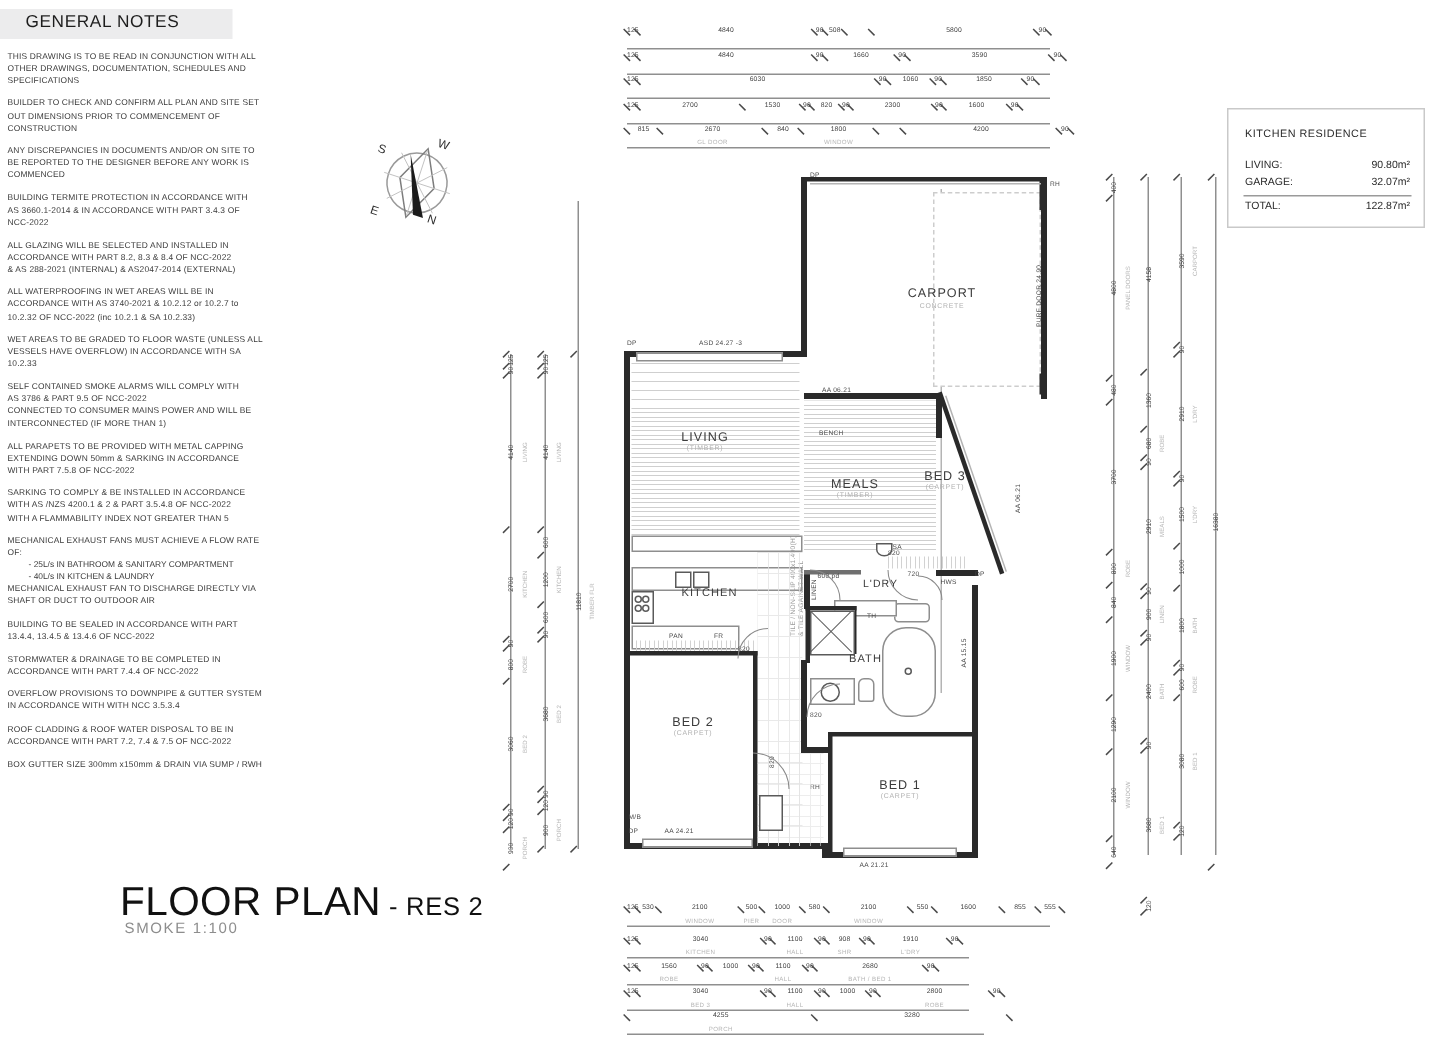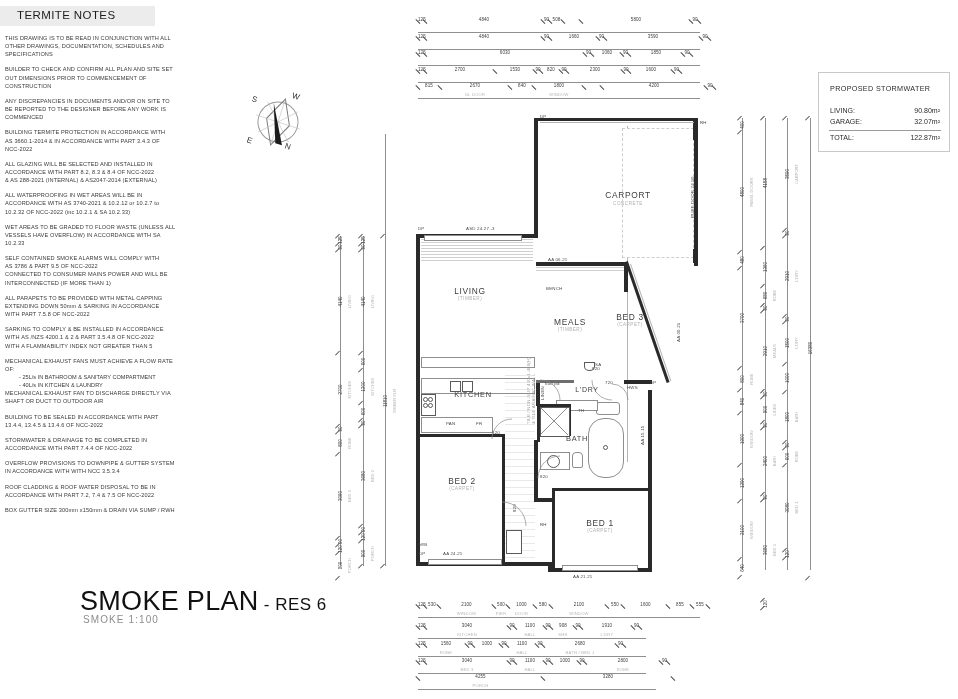--- a/index.html
+++ b/index.html
@@ -59,21 +59,21 @@
   .dtxt{position:absolute;font-size:4.5px;color:#3d3d3d;text-align:center;letter-spacing:.1px;white-space:nowrap;}
   .dlab{position:absolute;font-size:4.1px;color:#b6b6b6;text-align:center;letter-spacing:.25px;white-space:nowrap;}
   .dtxt-v{position:absolute;font-size:4.5px;color:#3d3d3d;white-space:nowrap;transform-origin:0 0;transform:rotate(-90deg);}
   .dlab-v{position:absolute;font-size:4.1px;color:#b6b6b6;white-space:nowrap;transform-origin:0 0;transform:rotate(-90deg);}
 </style>
 </head>
 <body>
 
 <div class="abs" id="notes-panel">
   <div id="notes-title-bar"></div>
-  <div id="notes-title">TERMITE NOTES</div>
+  <div id="notes-title">GENERAL NOTES</div>
   <div id="notes-body">
       <div class="note-p">THIS DRAWING IS TO BE READ IN CONJUNCTION WITH ALL
 OTHER DRAWINGS, DOCUMENTATION, SCHEDULES AND
 SPECIFICATIONS</div>
       <div class="note-p">BUILDER TO CHECK AND CONFIRM ALL PLAN AND SITE SET
 OUT DIMENSIONS PRIOR TO COMMENCEMENT OF
 CONSTRUCTION</div>
       <div class="note-p">ANY DISCREPANCIES IN DOCUMENTS AND/OR ON SITE TO
 BE REPORTED TO THE DESIGNER BEFORE ANY WORK IS
 COMMENCED</div>
@@ -112,21 +112,21 @@
 ACCORDANCE WITH PART 7.4.4 OF NCC-2022</div>
       <div class="note-p" style="margin-top: 0px;">OVERFLOW PROVISIONS TO DOWNPIPE &amp; GUTTER SYSTEM
 IN ACCORDANCE WITH WITH NCC 3.5.3.4</div>
       <div class="note-p" style="margin-top: 0px;">ROOF CLADDING &amp; ROOF WATER DISPOSAL TO BE IN
 ACCORDANCE WITH PART 7.2, 7.4 &amp; 7.5 OF NCC-2022</div>
       <div class="note-p" style="margin-top: 0px;">BOX GUTTER SIZE 300mm x150mm &amp; DRAIN VIA SUMP / RWH</div>
     </div>
 </div>
 
 <div class="abs" id="titleblock">
-  <div id="tb-head">PROPOSED STORMWATER</div>
+  <div id="tb-head">KITCHEN RESIDENCE</div>
   <div class="tb-row tb-lab" style="top:34px">LIVING:</div>
   <div class="tb-row tb-val" style="top:34px">90.80m²</div>
   <div class="tb-row tb-lab" style="top:45px">GARAGE:</div>
   <div class="tb-row tb-val" style="top:45px">32.07m²</div>
   <div id="tb-rule"></div>
   <div class="tb-row tb-lab" style="top:61px">TOTAL:</div>
   <div class="tb-row tb-val" style="top:61px">122.87m²</div>
 </div>
 
 <div class="abs" id="compass">
@@ -141,21 +141,21 @@
       <polygon points="25,19 46,57 39,57" fill="#1b1b1b"></polygon>
     </g>
   </svg>
   <div class="cmp-letter" style="left:49px;top:6px;transform:rotate(18deg)">W</div>
   <div class="cmp-letter" style="left:42px;top:56px;transform:rotate(18deg)">N</div>
   <div class="cmp-letter" style="left:9px;top:9px;transform:rotate(18deg)">S</div>
   <div class="cmp-letter" style="left:4px;top:50px;transform:rotate(18deg)">E</div>
 </div>
 
 <div class="abs" id="plan-title">
-  <span>SMOKE PLAN</span><span class="sub"> - </span><span class="sub">RES 6</span>
+  <span>FLOOR PLAN</span><span class="sub"> - </span><span class="sub">RES 2</span>
 </div>
 <div class="abs" id="plan-scale">SMOKE 1:100</div>
 
 <div class="abs" id="plan">
 
   <div class="thin" style="left:627px;top:126px;width:1px;height:336px"></div>
   <div class="fix-lt" style="left:622px;top:128px;width:70px;height:128px;border-style:dashed;border-color:#cdcdcd"></div>
   <div class="room-name" style="left:578px;top:190px;width:100px">CARPORT</div>
   <div class="room-sub" style="left:578px;top:201px;width:100px">CONCRETE</div>
   <div class="tag tag-rot" style="left:690px;top:218px">PURF DOOR 24.90</div>

